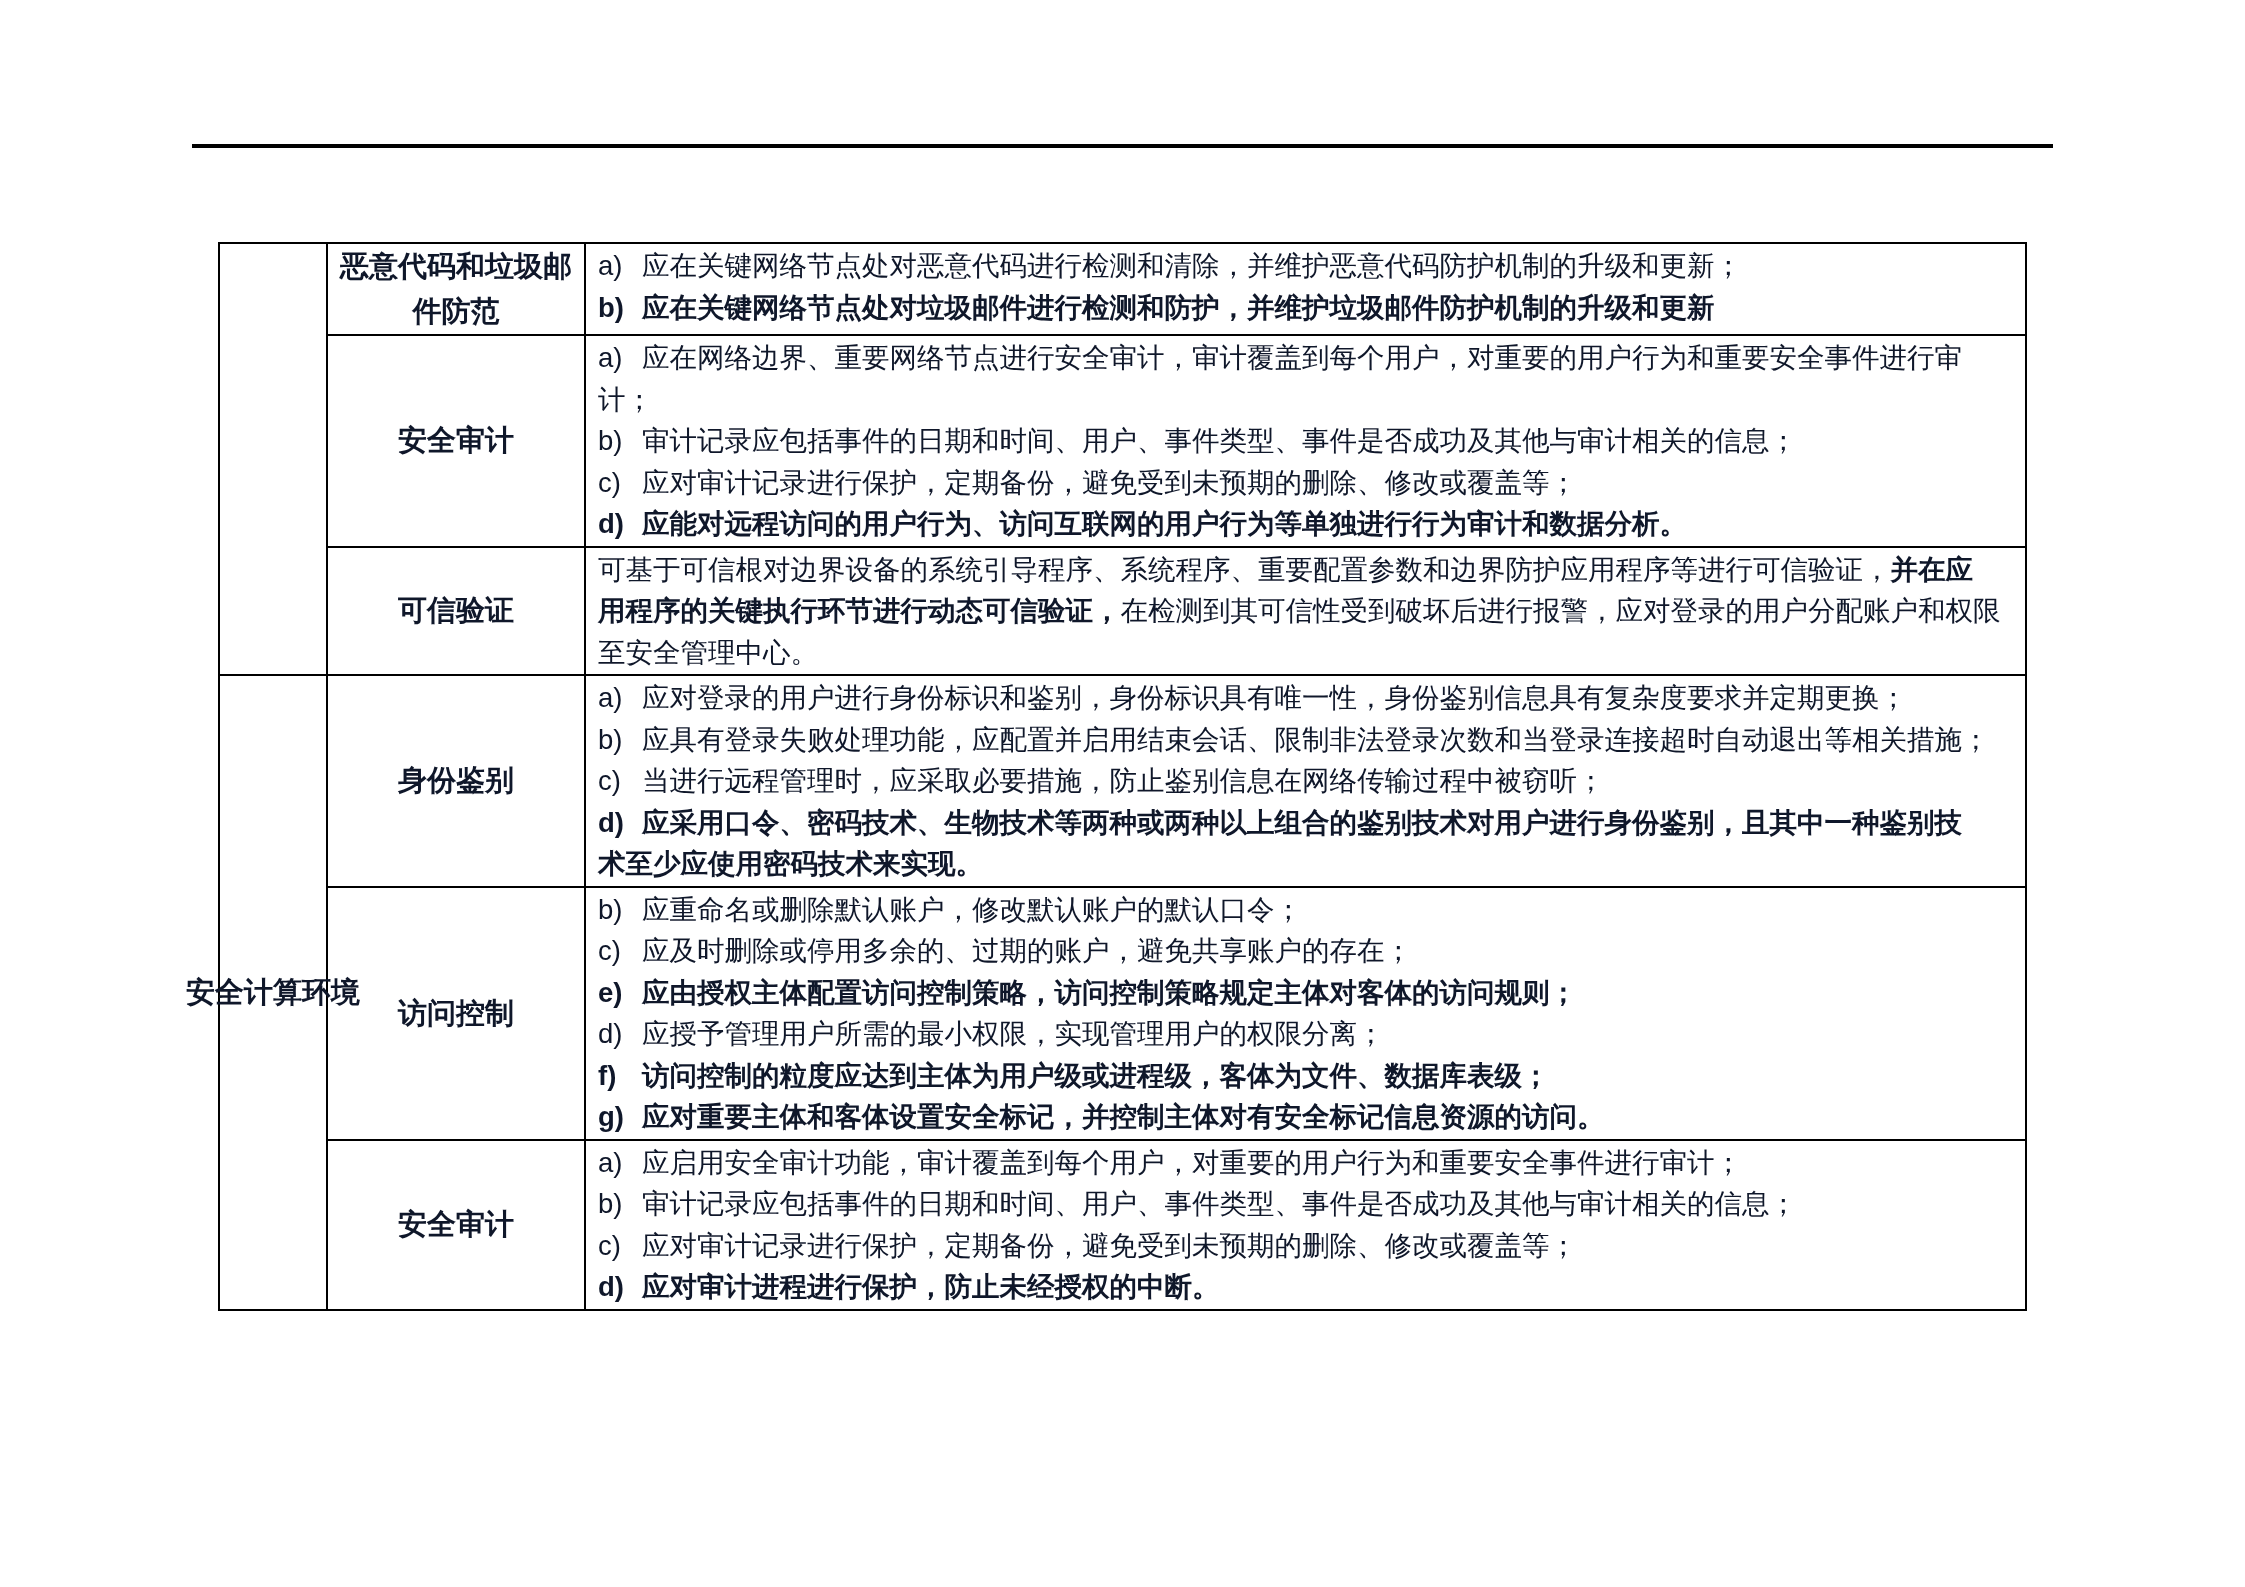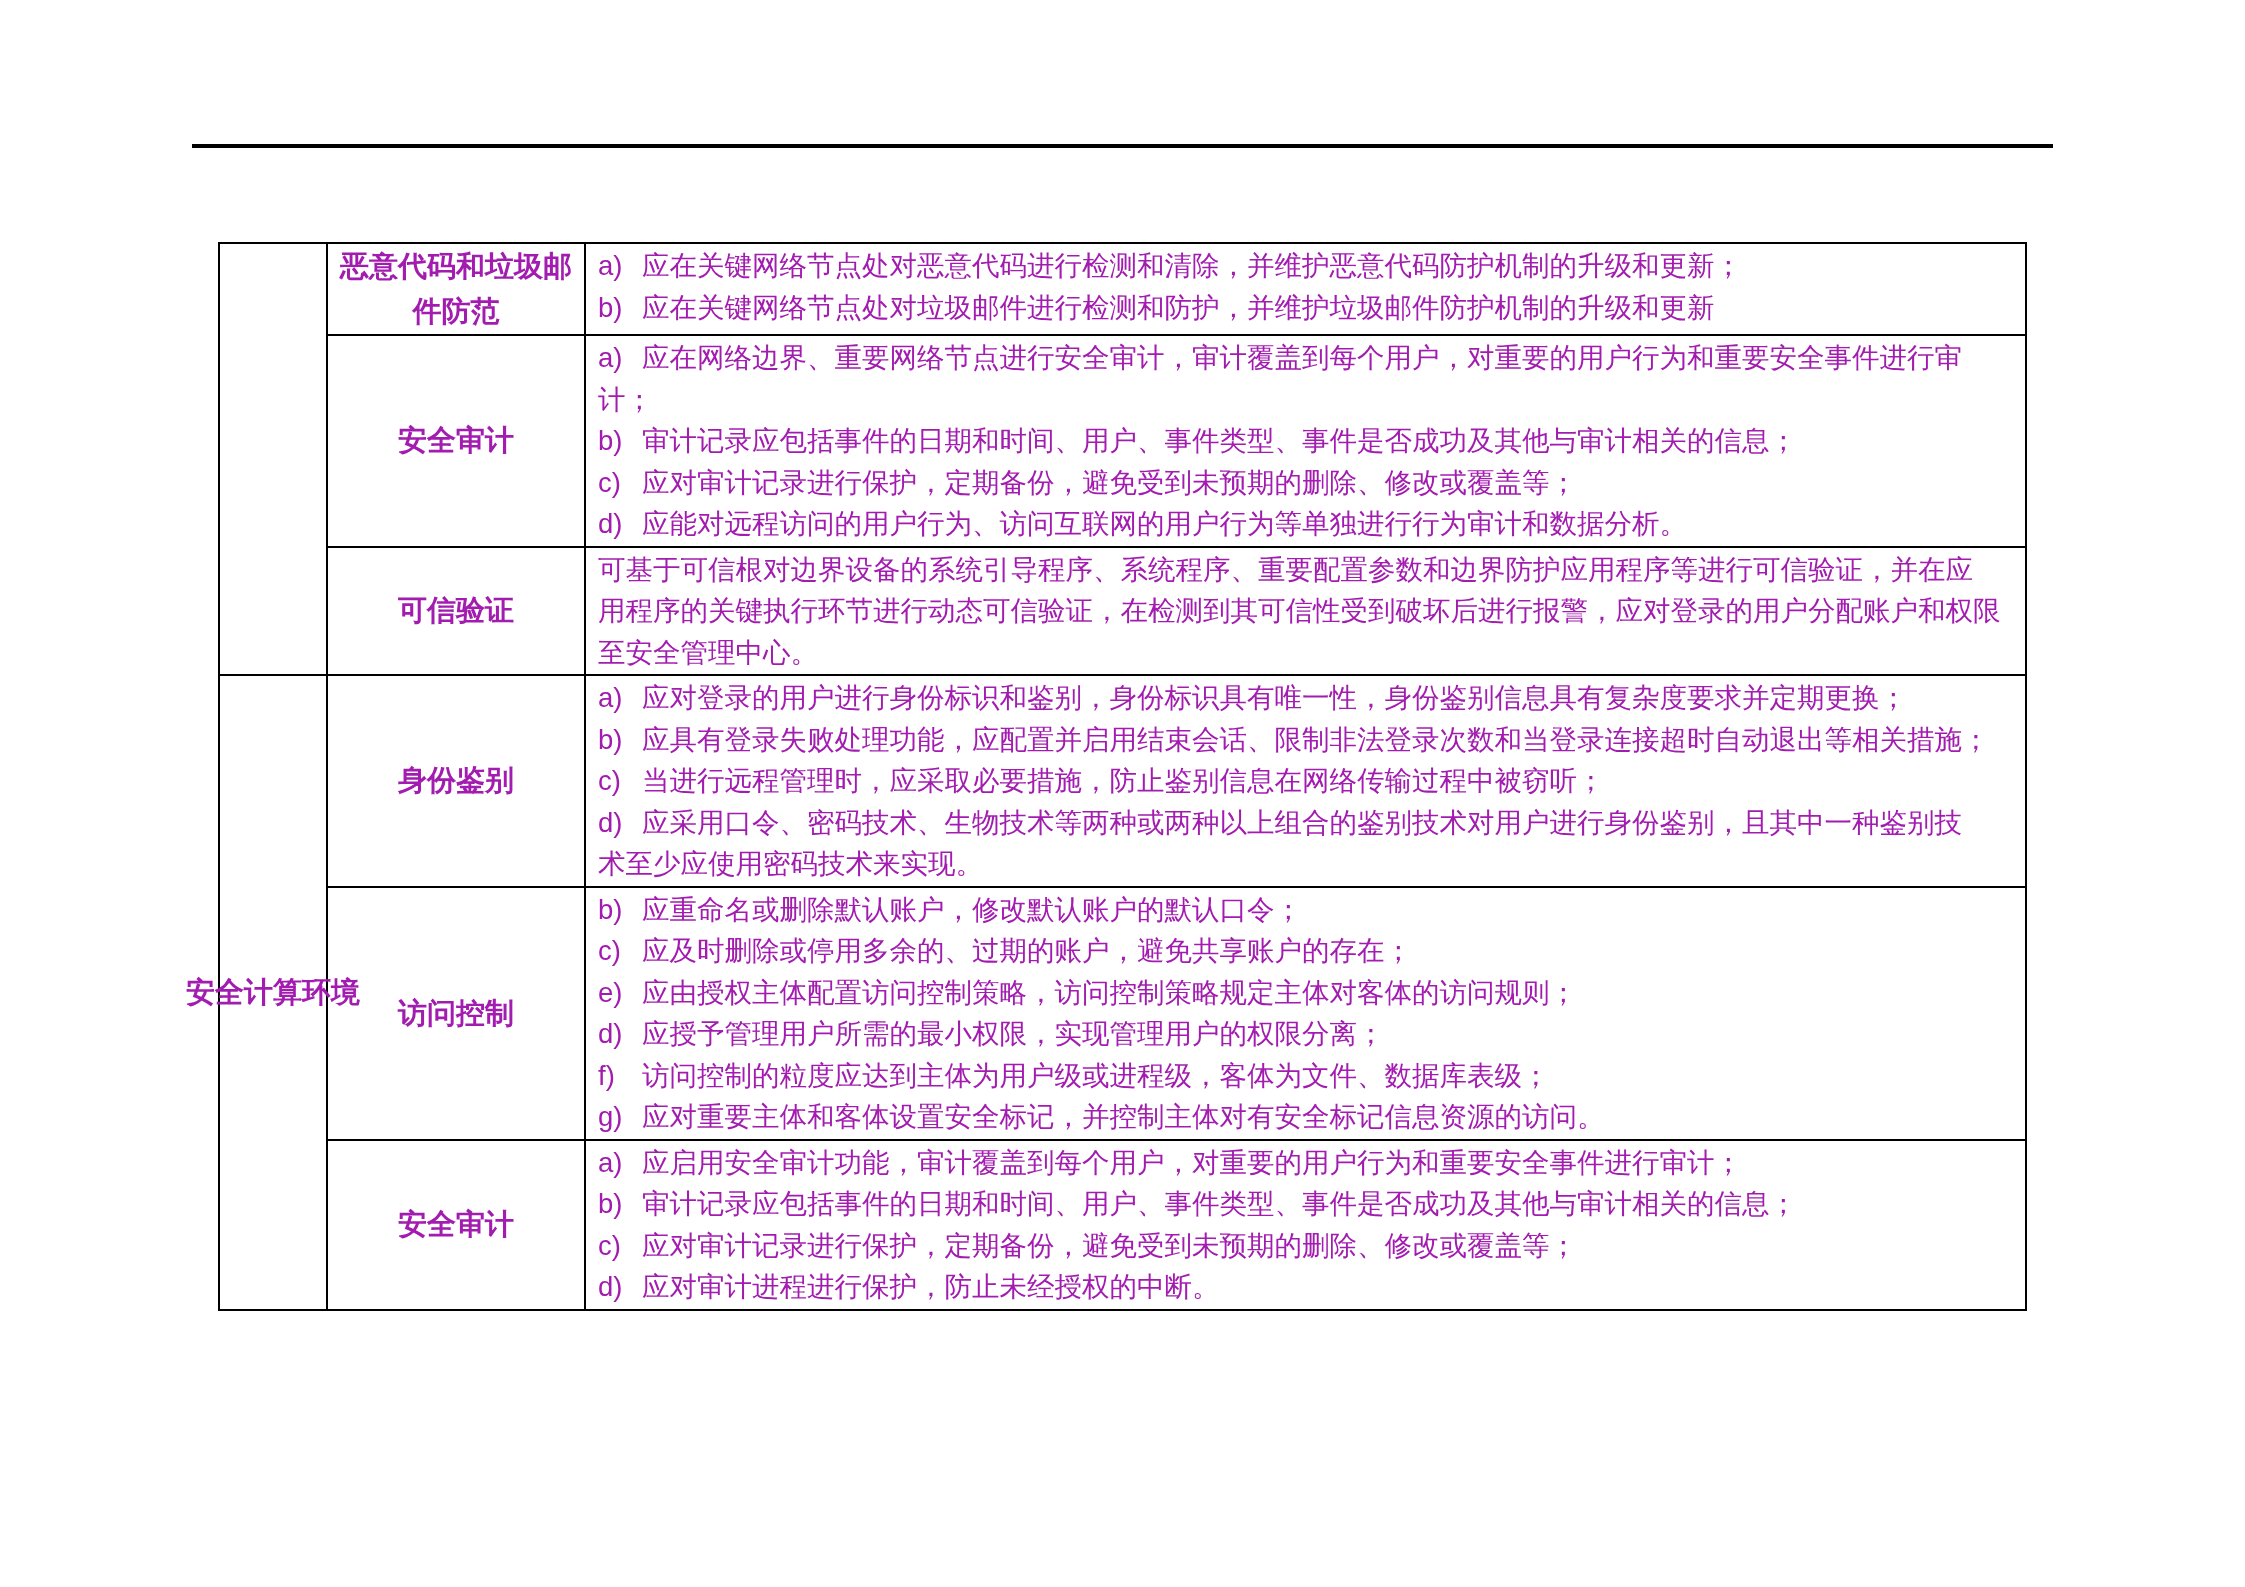--- a/index.html
+++ b/index.html
@@ -1,20 +1,20 @@
 <!DOCTYPE html>
 <html><head>
 <meta charset="utf-8">
 <style>
   html,body{margin:0;padding:0;background:#ffffff;}
   .page{
     position:relative;
     width:2245px;height:1320px;
     background:#ffffff;
-    color:#a21caf;
+    color:#0f172a;
     font-family:"Liberation Sans","DejaVu Sans",sans-serif;
     overflow:hidden;
   }
   .header-rule{
     position:absolute;left:192px;top:144px;
     width:1861px;height:4px;background:#000;
   }
   .tbl{
     position:absolute;left:218px;top:242px;width:1809px;
     border:2px solid #000;box-sizing:border-box;
@@ -40,21 +40,21 @@
     padding:0 10px;
   }
   .ccell{
     flex:1;min-width:0;
     padding:1px 8px 1px 12px;
     font-size:27.5px;line-height:41.5px;
     overflow:hidden;
   }
   .tline{white-space:nowrap;}
   .letter{display:inline-block;width:44px;}
-  .bd{font-weight:normal;}
+  .bd{font-weight:bold;}
   .page-number{
     position:absolute;left:2036px;top:1392px;
     font-size:29px;line-height:34px;
   }
 </style>
 </head>
 <body>
 
 <div class="page">
   <div class="header-rule"></div>

